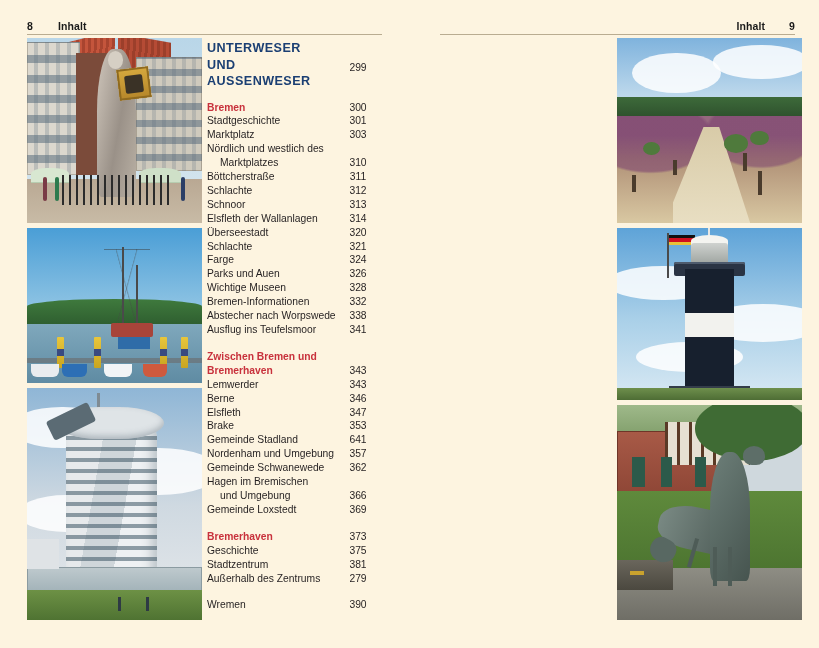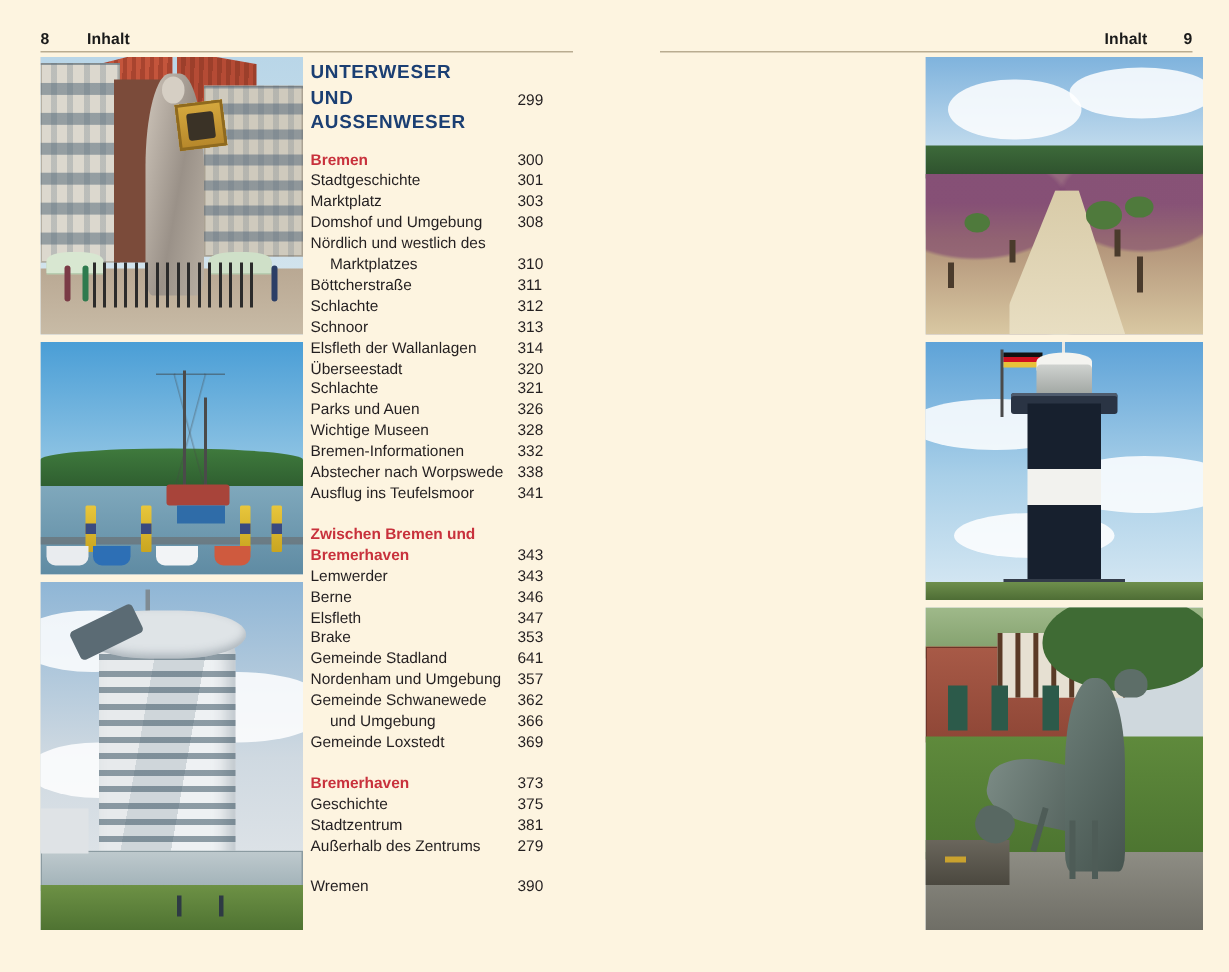--- a/index.html
+++ b/index.html
@@ -63,21 +63,21 @@
   .row {
     position: relative;
     line-height: 13.9px;
     min-height: 13.9px;
     padding-right: 30px;
   }
   .row .pg {
     position: absolute;
     right: 0; top: 0;
     width: 26px;
-    text-align: left;
+    text-align: center;
     color: #231f20;
   }
   .row.indent .txt { padding-left: 13px; display: inline-block; }
 
   .h1 {
     font-size: 12.6px;
     font-weight: bold;
     color: #1b3f73;
     letter-spacing: .45px;
     line-height: 16.5px;
@@ -366,44 +366,45 @@
     </div>
   </div>
 
   <div class="toc toc-left">
       <div class="row h1"><span class="txt">UNTERWESER</span></div>
       <div class="row h1"><span class="txt">UND AUSSENWESER</span><span class="pg">299</span></div>
       <div class="sp11"></div>
       <div class="row h2"><span class="txt">Bremen</span><span class="pg">300</span></div>
       <div class="row"><span class="txt">Stadtgeschichte</span><span class="pg">301</span></div>
       <div class="row"><span class="txt">Marktplatz</span><span class="pg">303</span></div>
-      <div class="row"><span class="txt">Domshof und Umgebung</span><span class="pg">308</span></div>
       <div class="row"><span class="txt">Nördlich und westlich des</span></div>
       <div class="row indent"><span class="txt">Marktplatzes</span><span class="pg">310</span></div>
       <div class="row"><span class="txt">Böttcherstraße</span><span class="pg">311</span></div>
       <div class="row"><span class="txt">Schlachte</span><span class="pg">312</span></div>
       <div class="row"><span class="txt">Schnoor</span><span class="pg">313</span></div>
       <div class="row"><span class="txt">Elsfleth der Wallanlagen</span><span class="pg">314</span></div>
       <div class="row"><span class="txt">Überseestadt</span><span class="pg">320</span></div>
       <div class="row"><span class="txt">Schlachte</span><span class="pg">321</span></div>
+      <div class="row"><span class="txt">Farge</span><span class="pg">324</span></div>
       <div class="row"><span class="txt">Parks und Auen</span><span class="pg">326</span></div>
       <div class="row"><span class="txt">Wichtige Museen</span><span class="pg">328</span></div>
       <div class="row"><span class="txt">Bremen-Informationen</span><span class="pg">332</span></div>
       <div class="row"><span class="txt">Abstecher nach Worpswede</span><span class="pg">338</span></div>
       <div class="row"><span class="txt">Ausflug ins Teufelsmoor</span><span class="pg">341</span></div>
       <div class="sp13"></div>
       <div class="row h2"><span class="txt">Zwischen Bremen und</span></div>
       <div class="row h2"><span class="txt">Bremerhaven</span><span class="pg">343</span></div>
       <div class="row"><span class="txt">Lemwerder</span><span class="pg">343</span></div>
       <div class="row"><span class="txt">Berne</span><span class="pg">346</span></div>
       <div class="row"><span class="txt">Elsfleth</span><span class="pg">347</span></div>
       <div class="row"><span class="txt">Brake</span><span class="pg">353</span></div>
       <div class="row"><span class="txt">Gemeinde Stadland</span><span class="pg">641</span></div>
       <div class="row"><span class="txt">Nordenham und Umgebung</span><span class="pg">357</span></div>
       <div class="row"><span class="txt">Gemeinde Schwanewede</span><span class="pg">362</span></div>
+      <div class="row"><span class="txt">Hagen im Bremischen</span></div>
       <div class="row indent"><span class="txt">und Umgebung</span><span class="pg">366</span></div>
       <div class="row"><span class="txt">Gemeinde Loxstedt</span><span class="pg">369</span></div>
       <div class="sp13"></div>
       <div class="row h2"><span class="txt">Bremerhaven</span><span class="pg">373</span></div>
       <div class="row"><span class="txt">Geschichte</span><span class="pg">375</span></div>
       <div class="row"><span class="txt">Stadtzentrum</span><span class="pg">381</span></div>
       <div class="row"><span class="txt">Außerhalb des Zentrums</span><span class="pg">279</span></div>
       <div class="sp13"></div>
       <div class="row"><span class="txt">Wremen</span><span class="pg">390</span></div>
     </div>

